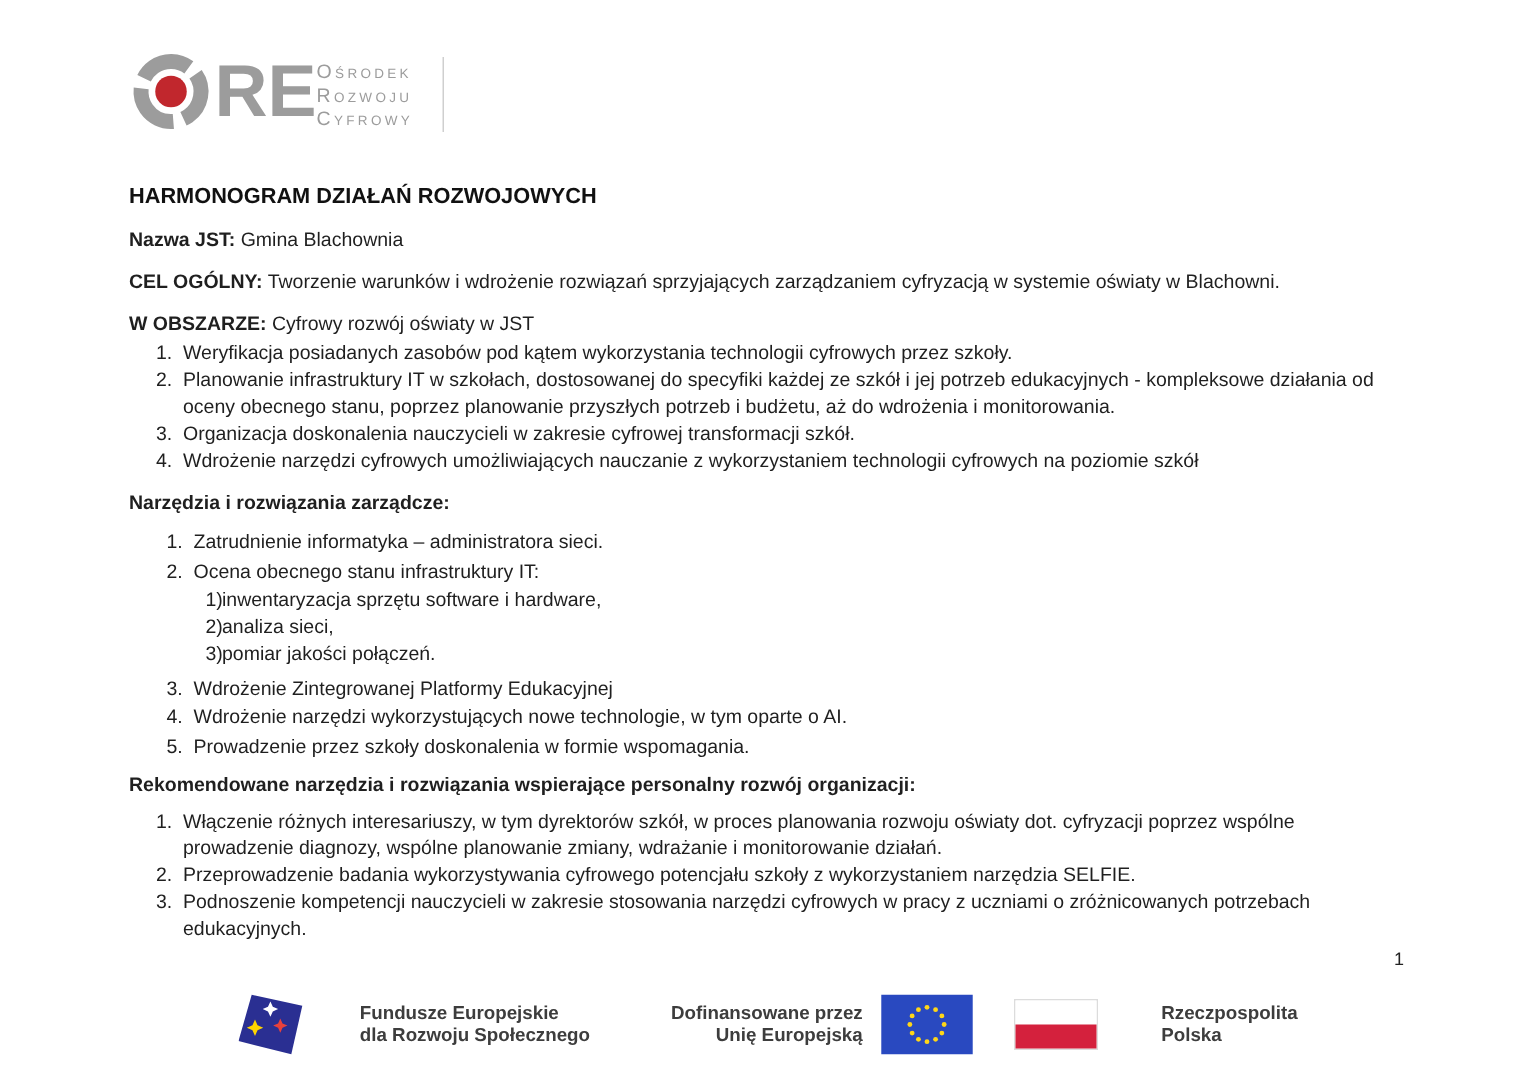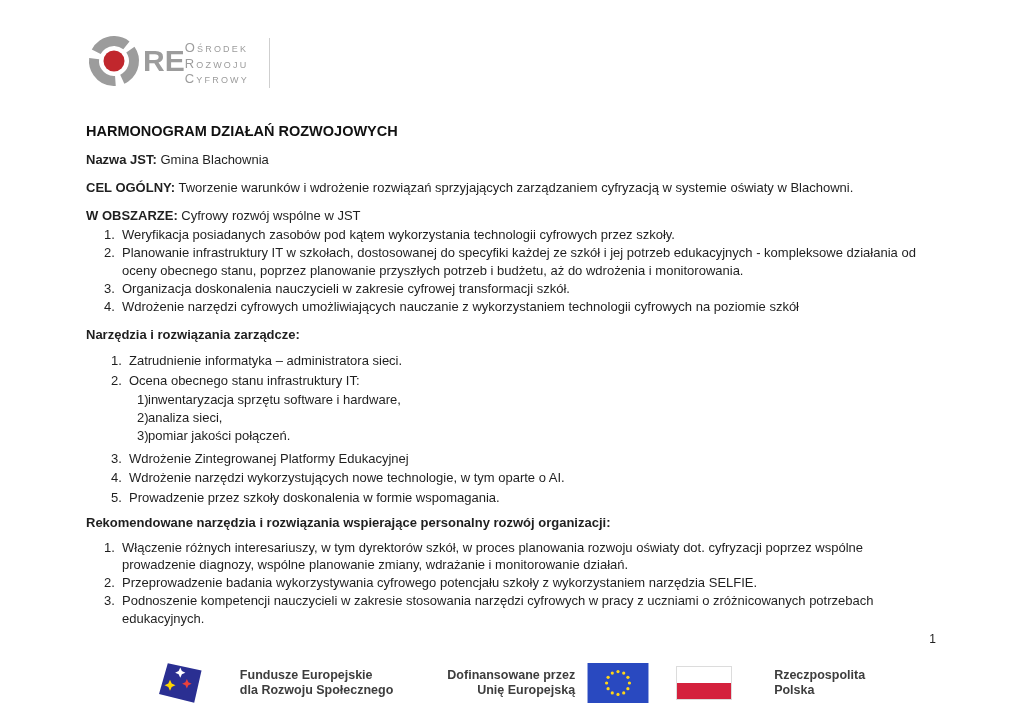--- a/index.html
+++ b/index.html
@@ -11,21 +11,21 @@
     position:relative;
     overflow:hidden;
   }
   .page { position:absolute; inset:0; padding:0 86px; box-sizing:border-box; }
 
   
   .header { display:flex; align-items:flex-start; margin-top:33px; height:64px; }
   .logo-mark { display:flex; align-items:center; }
   .logo-o { width:56px; height:56px; }
   .logo-re {
-    font-size:30px; line-height:56px; font-weight:bold;
+    font-size:49px; line-height:56px; font-weight:bold;
     color:#9c9c9c; letter-spacing:0px; margin-left:1px;
   }
   .org-name { padding-top:7px; }
   .org-line {
     font-variant:small-caps; font-size:13px; line-height:15.5px;
     letter-spacing:2.2px; color:#9c9c9c;
   }
   .hdr-divider { width:1px; height:50px; background:#cfcfcf; margin:5px 16px 0 20px; }
   .address { padding-top:5px; }
   .addr-line { font-size:9.5px; line-height:12.3px; color:#b6b6b6; letter-spacing:0.3px; }
@@ -103,21 +103,21 @@
   <div class="field">
     <span class="lbl">Nazwa JST:</span>
     <span>Gmina Blachownia</span>
   </div>
   <div class="field">
     <span class="lbl">CEL OGÓLNY:</span>
     <span>Tworzenie warunków i wdrożenie rozwiązań sprzyjających zarządzaniem cyfryzacją w systemie oświaty w Blachowni.</span>
   </div>
   <div class="field">
     <span class="lbl">W OBSZARZE:</span>
-    <span>Cyfrowy rozwój wspólne w JST</span>
+    <span>Cyfrowy rozwój oświaty w JST</span>
   </div>
 
   <div class="list list-zadanie">
     <div class="li">
       <span class="num">1.</span>
       <span>Weryfikacja posiadanych zasobów pod kątem wykorzystania technologii cyfrowych przez szkoły.</span>
     </div>
     <div class="li">
       <span class="num">2.</span>
       <span>Planowanie infrastruktury IT w szkołach, dostosowanej do specyfiki każdej ze szkół i jej potrzeb edukacyjnych - kompleksowe działania od oceny obecnego stanu, poprzez planowanie przyszłych potrzeb i budżetu, aż do wdrożenia  i monitorowania.</span>

